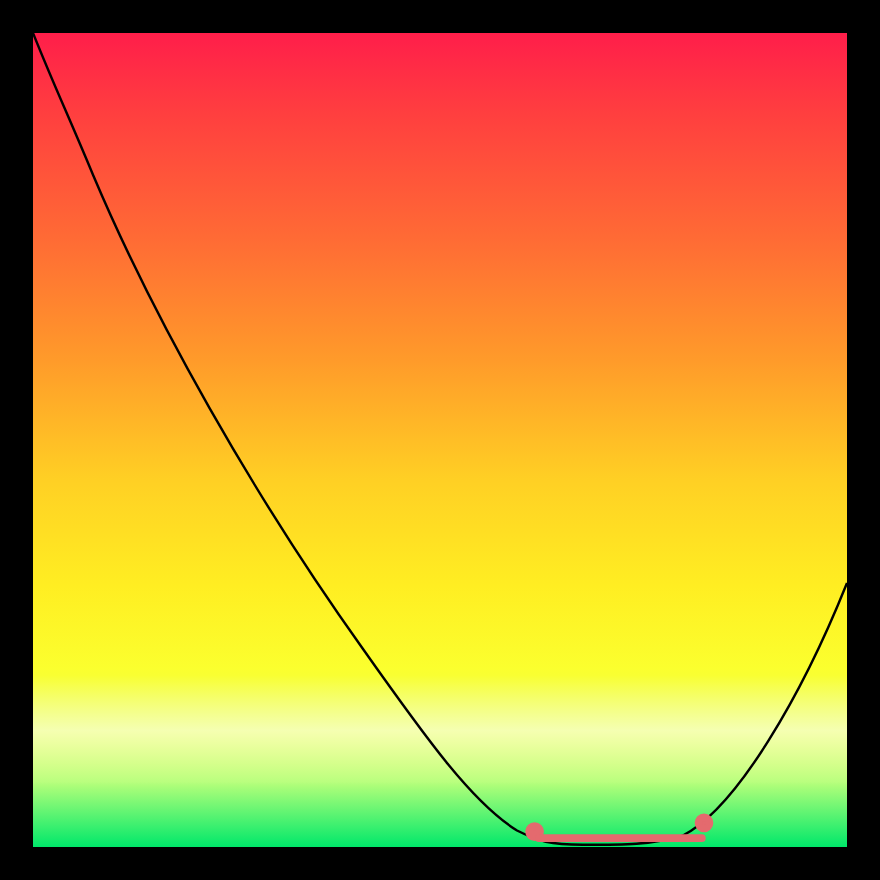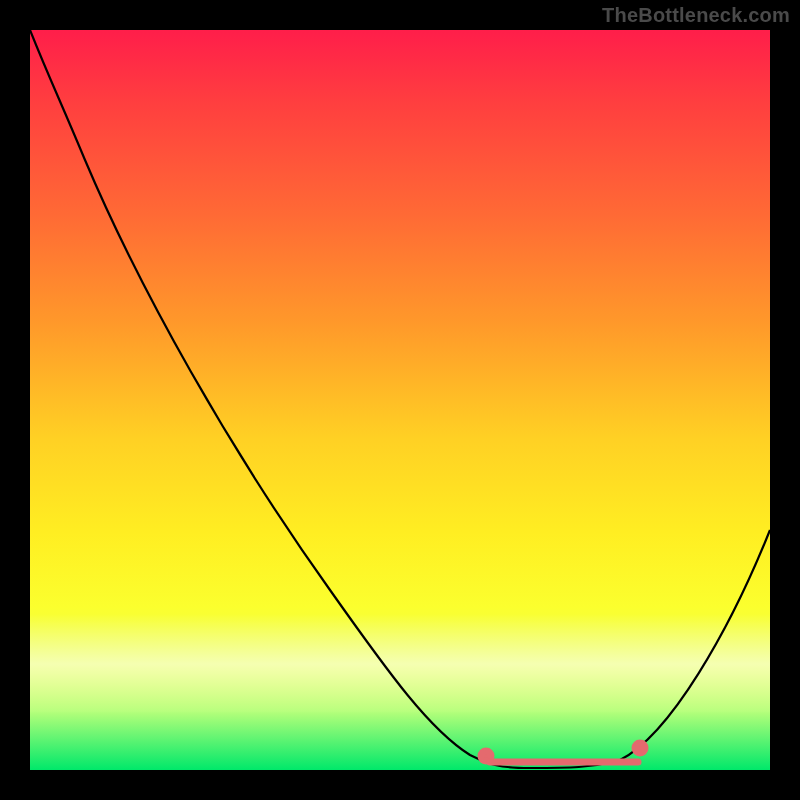--- a/index.html
+++ b/index.html
@@ -67,21 +67,20 @@
     height: 740px;
     z-index: 2;
     pointer-events: none;
   }
 </style>
 </head>
 <body>
 
 <div class="frame">
 
-  <div class="watermark">TheBottleneck.com</div>
 
   <div class="plot-area">
     <div class="whiteband"></div>
   </div>
 
   <svg class="curve" viewBox="0 0 740 740" preserveAspectRatio="none">
     <path d="M 0 0
              C 20 50, 30 70, 55 130
              C 110 260, 200 420, 300 560
              C 360 645, 400 700, 440 725

